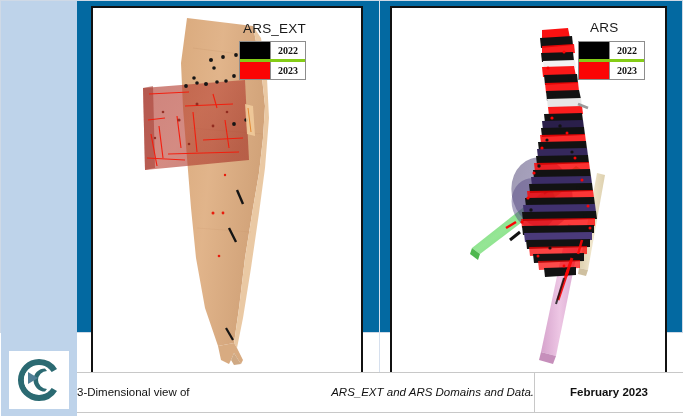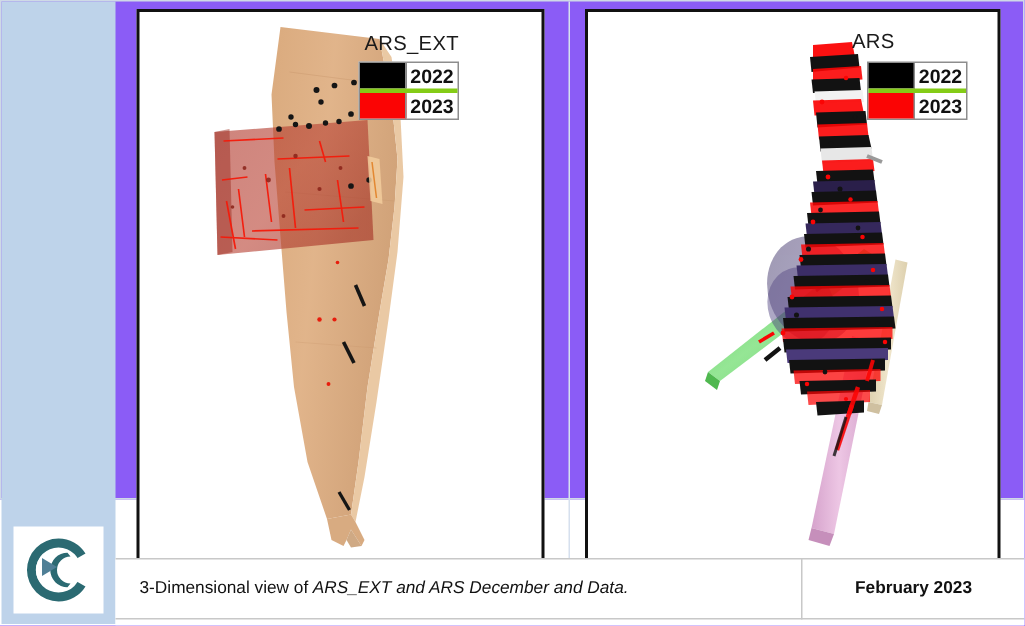--- a/index.html
+++ b/index.html
@@ -4,21 +4,21 @@
 <style>
   html,body{margin:0;padding:0;}
   body{
     width:683px;height:417px;overflow:hidden;
     background:#ffffff;
     font-family:"Liberation Sans", sans-serif;
     -webkit-font-smoothing:antialiased;
   }
   #page{
     position:relative;width:683px;height:333px;
-    background:#8b5cf6;
+    background:#0369a1;
     box-sizing:border-box;
     border:1px solid #cfd9e6;
   }
 
   
   .sidebar{
     position:absolute;left:0;top:0;width:76px;height:415px;
     background:#bed3ea;
   }
   .logo-box{
@@ -42,21 +42,21 @@
     background:#d6e0ee;
   }
 
   .panel-title{
     position:absolute;
     font-size:13.5px;color:#1a1a1a;
     letter-spacing:.2px;
     white-space:nowrap;
   }
   .title-left{left:150px;top:13px;}
-  .title-right{left:176px;top:12px;text-align:right;}
+  .title-right{left:198px;top:12px;text-align:right;}
 
   
   .legend{
     position:absolute;
     border:1px solid #8d8d8d;
     background:#ffffff;
     display:flex;flex-direction:column;
     box-shadow:0 0 0 0 rgba(0,0,0,0);
   }
   .legend-left{left:146px;top:33px;}
@@ -65,44 +65,44 @@
   .legend-row + .legend-row{border-top:3px solid #84cc16;}
   .legend-swatch{
     width:30px;
     border-right:1px solid #8d8d8d;
   }
   .sw-2022{background:#000000;}
   .sw-2023{background:#fb0404;}
   .legend-label{
     width:34px;
     display:flex;align-items:center;justify-content:center;
-    font-size:13px;font-weight:bold;color:#111111;
-    font-family:Liberation Sans, sans-serif;
+    font-size:10px;font-weight:bold;color:#111111;
+    font-family:Liberation Serif, serif;
   }
 
   
   .scene{position:absolute;left:0;top:0;width:100%;height:100%;}
 
   
   .caption-bar{
     position:absolute;left:76px;top:371px;width:606px;height:45px;
     background:#ffffff;
   }
   .cap-top-line{
     position:absolute;left:0;top:0;width:606px;height:1px;background:#c8c8c8;
   }
   .cap-bottom-line{
     position:absolute;left:0;top:40px;width:606px;height:1px;background:#c8c8c8;
   }
   .cap-div{
     position:absolute;left:457px;top:0px;width:1px;height:41px;background:#c8c8c8;
   }
   .caption-text{
-    position:absolute;left:16px;top:0;width:457px;height:40px;
-    display:flex;align-items:center;justify-content:flex-start;
+    position:absolute;left:0;top:0;width:457px;height:40px;
+    display:flex;align-items:center;justify-content:space-between;
     font-size:11.5px;color:#111111;
   }
   .caption-text .ital{font-style:italic;}
   .caption-date{
     position:absolute;left:458px;top:0;width:148px;height:40px;
     display:flex;align-items:center;justify-content:center;
     font-size:11.5px;font-weight:bold;color:#111111;
   }
   .sp{display:inline-block;width:3px;}
 </style>
@@ -377,19 +377,19 @@
   </div>
 
   <div class="caption-bar">
     <div class="cap-top-line"></div>
     <div class="cap-bottom-line"></div>
     <div class="cap-div"></div>
 
     <div class="caption-text">
       <span>3-Dimensional view of</span>
       <span class="sp"></span>
-      <span class="ital">ARS_EXT and ARS December and Data.</span>
+      <span class="ital">ARS_EXT and ARS Domains and Data.</span>
     </div>
 
     <div class="caption-date">February 2023</div>
   </div>
 
 </div>
 
 </body></html>

